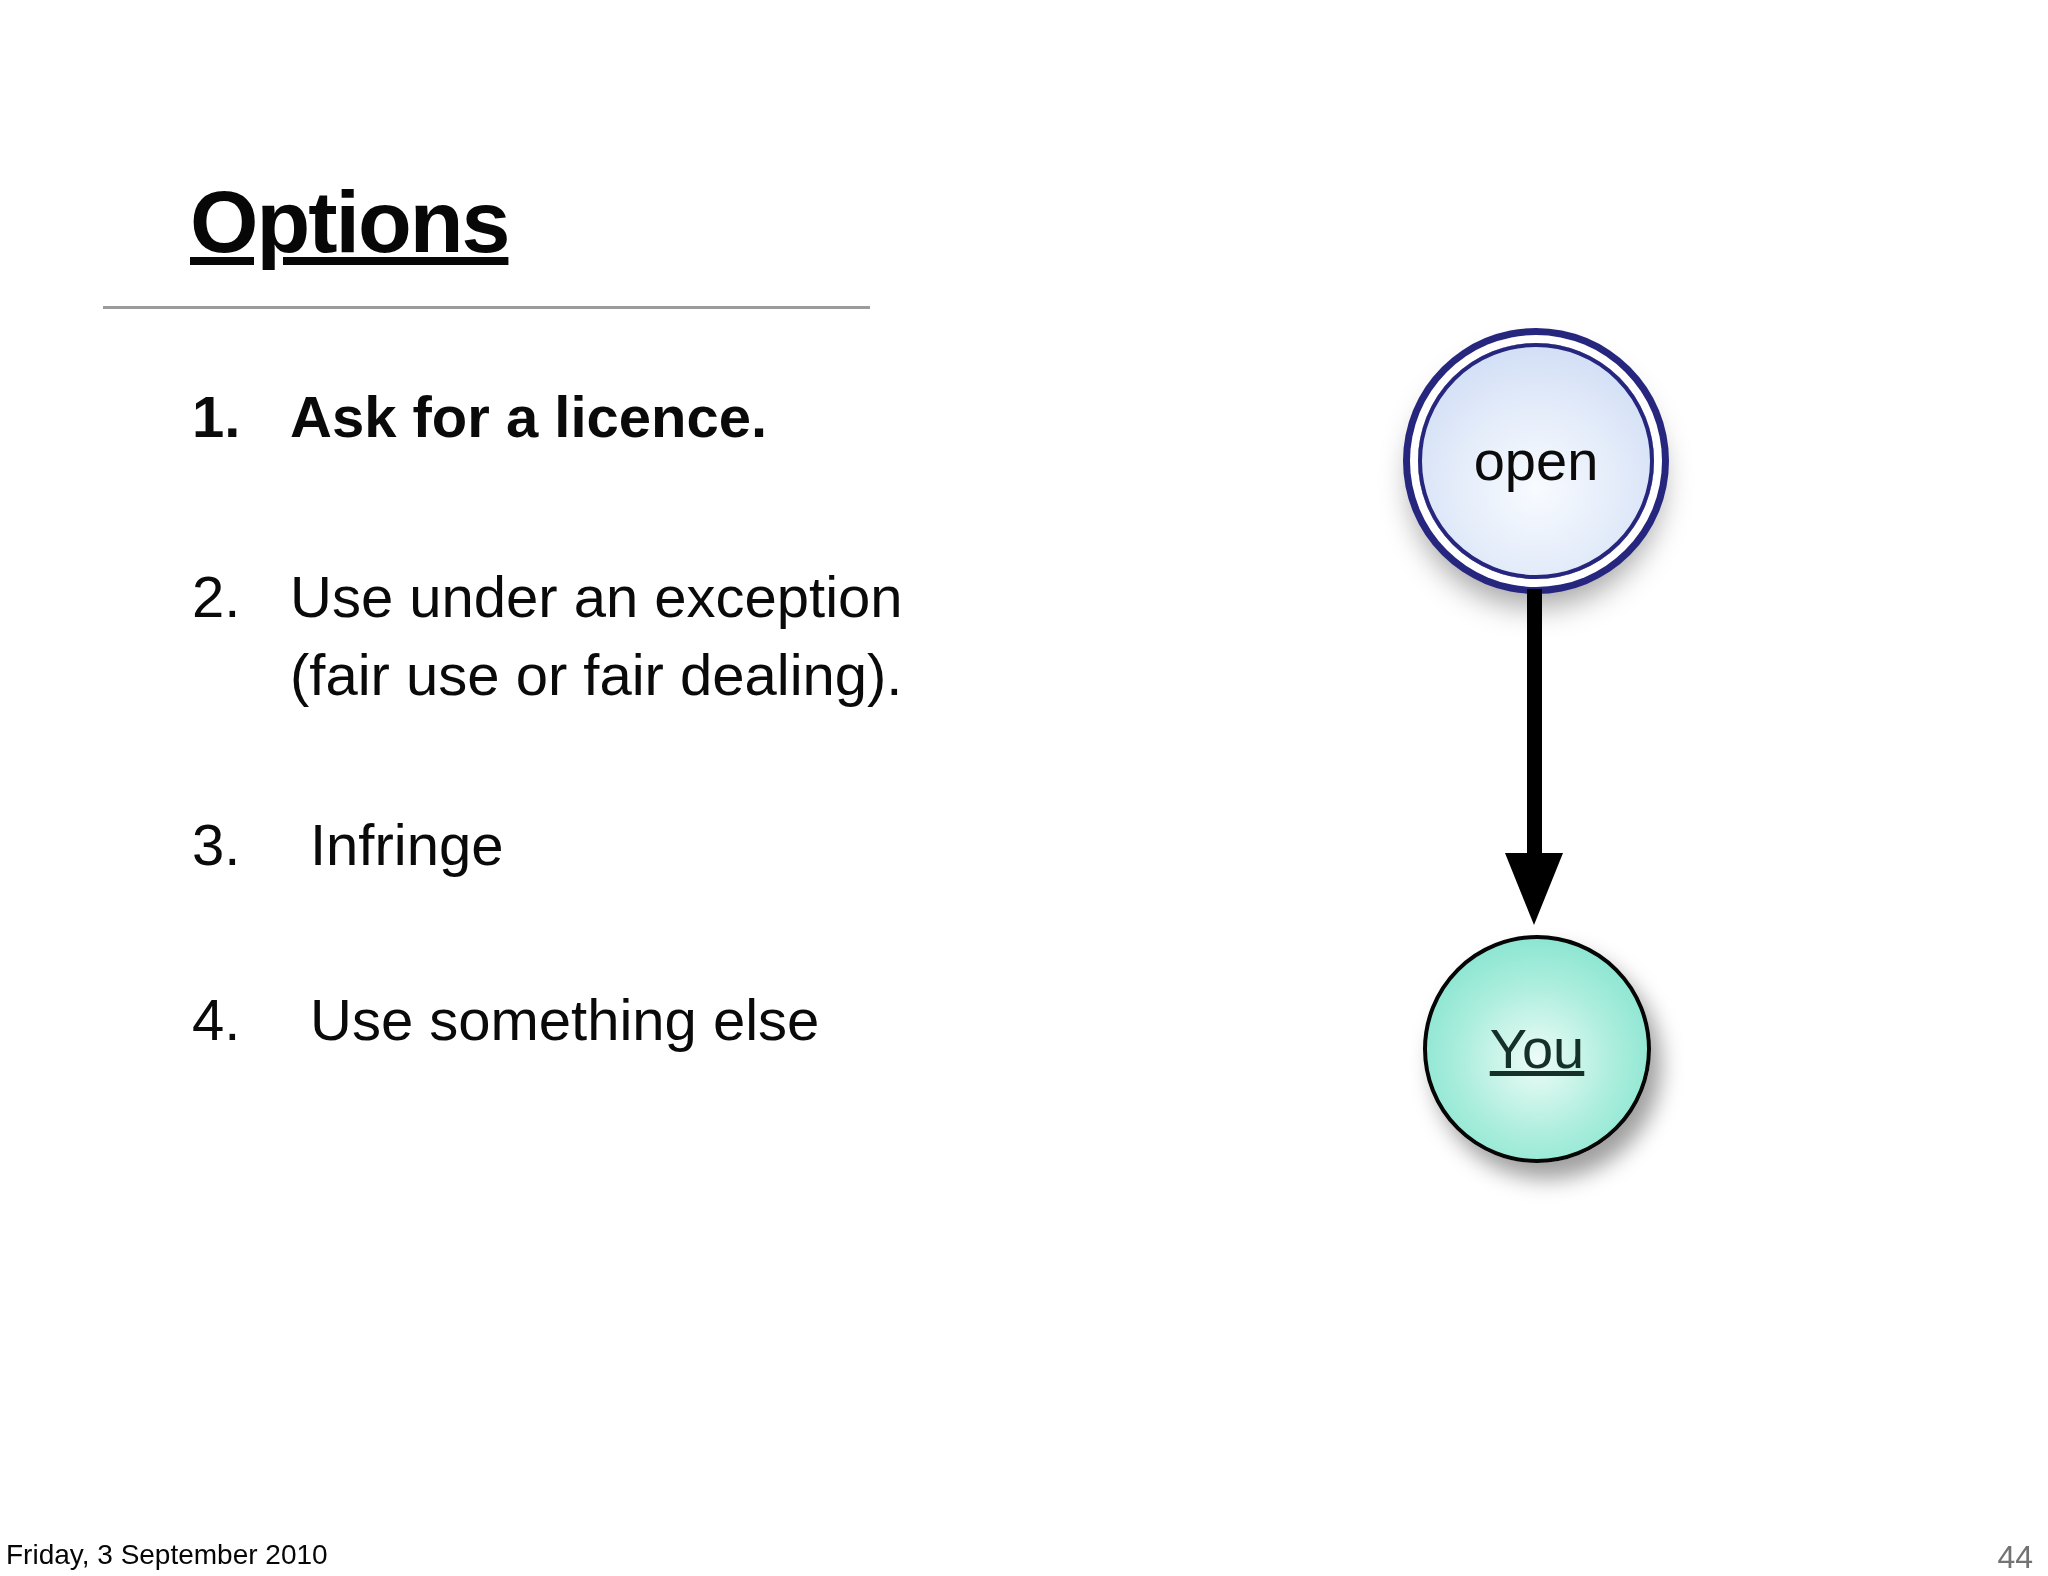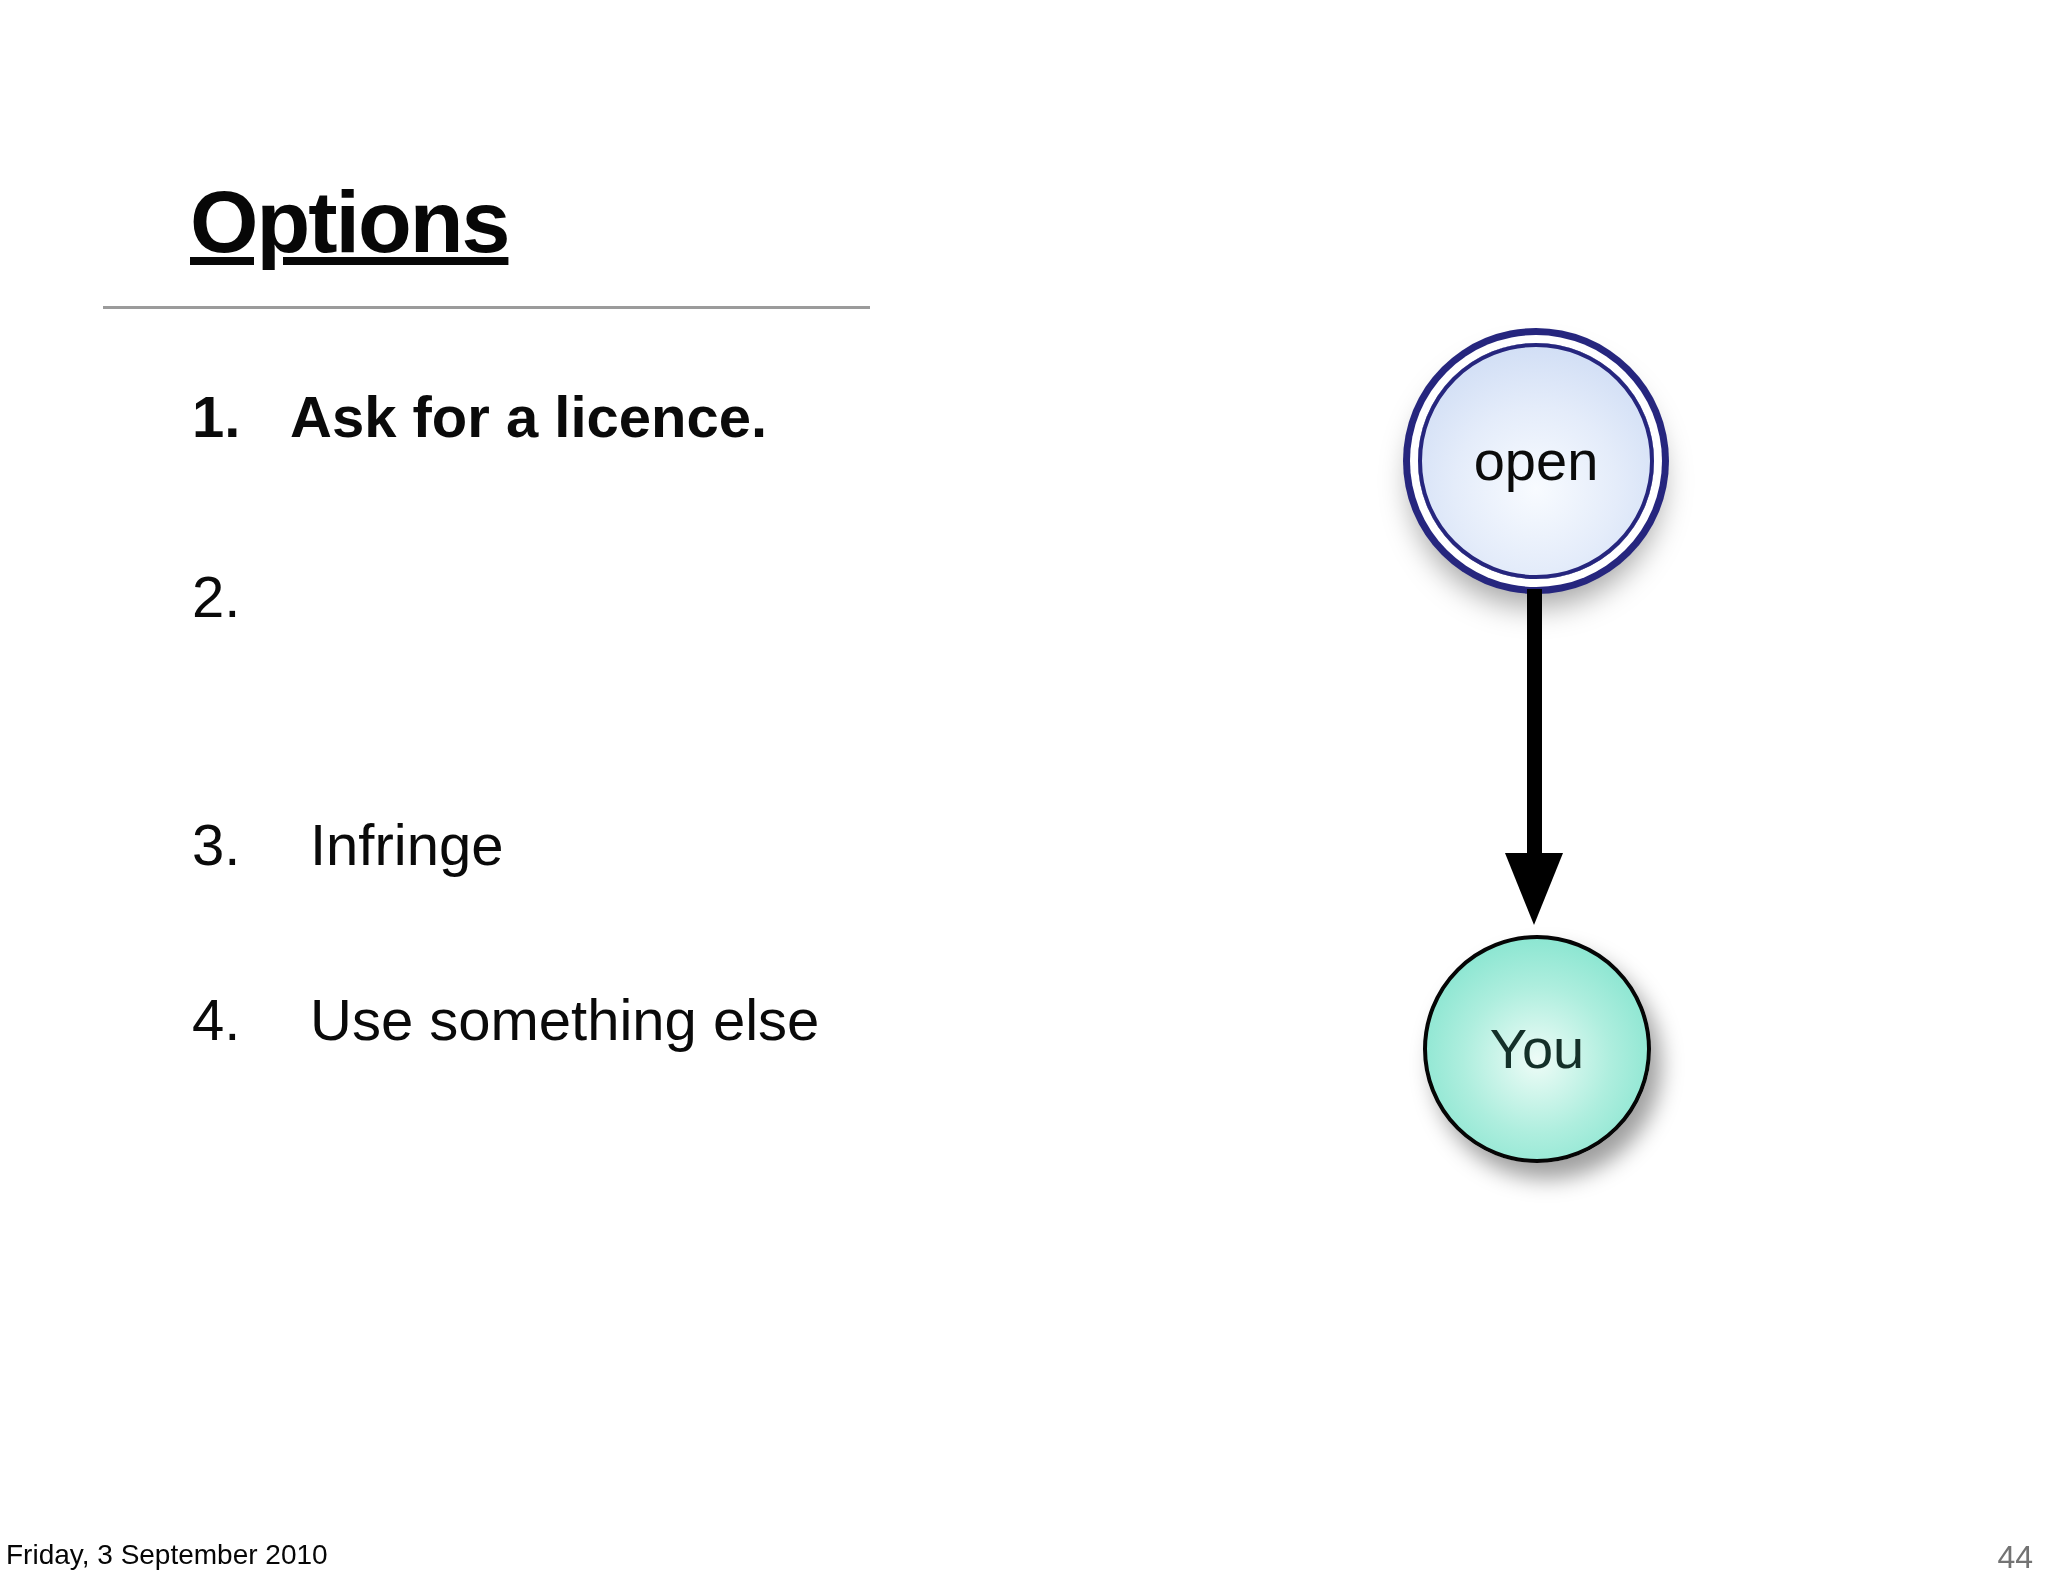--- a/index.html
+++ b/index.html
@@ -69,21 +69,21 @@
   }
   .you-node {
     left: 1423px; top: 935px;
     width: 220px; height: 220px;
     border: 4px solid #050505; border-radius: 50%;
     background: radial-gradient(circle at 50% 55%, #eefcf7 0%, #aeeede 45%, #6fdfc7 100%);
     box-shadow: 10px 16px 22px rgba(0,0,0,0.38);
     display: flex; align-items: center; justify-content: center;
   }
   .you-node .node-label {
-    font-size: 56px; color: #143029; line-height: 1;
+    font-size: 56px; color: #143029; line-height: 1; text-decoration: underline;
   }
 
   
   .footer-date {
     left: 6px; top: 1538px;
     font-size: 28px; line-height: 1.2; color: #060606;
     white-space: nowrap;
   }
   .footer-page {
     right: 15px; top: 1538px;
@@ -98,20 +98,24 @@
 
 <div>
   <div class="abs list-item bold item-1">
     <span class="num">1.</span>
     <span class="txt">
       <span>Ask for a licence.</span>
     </span>
   </div>
   <div class="abs list-item item-2">
     <span class="num">2.</span>
+    <span class="txt">
+      <span>Use under an exception</span>
+      <span>(fair use or fair dealing).</span>
+    </span>
   </div>
   <div class="abs list-item wide-gap item-3">
     <span class="num">3.</span>
     <span class="txt">
       <span>Infringe</span>
     </span>
   </div>
   <div class="abs list-item wide-gap item-4">
     <span class="num">4.</span>
     <span class="txt">

